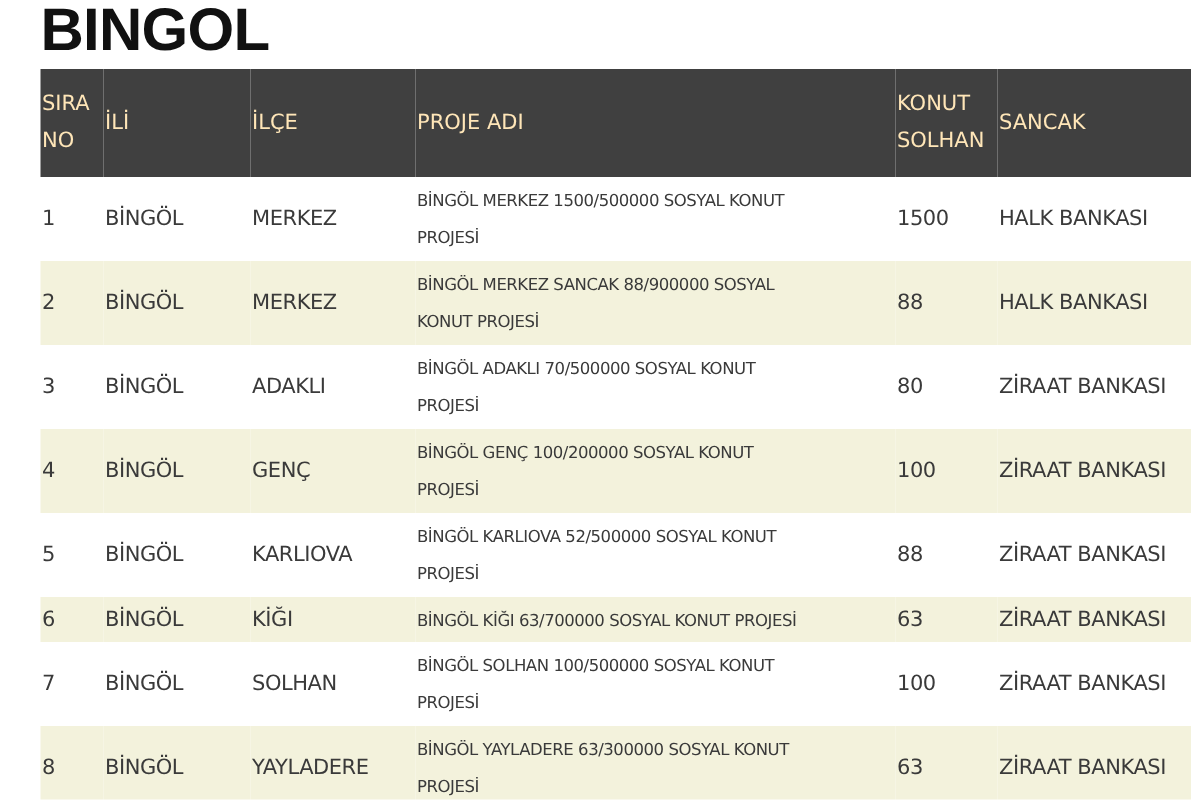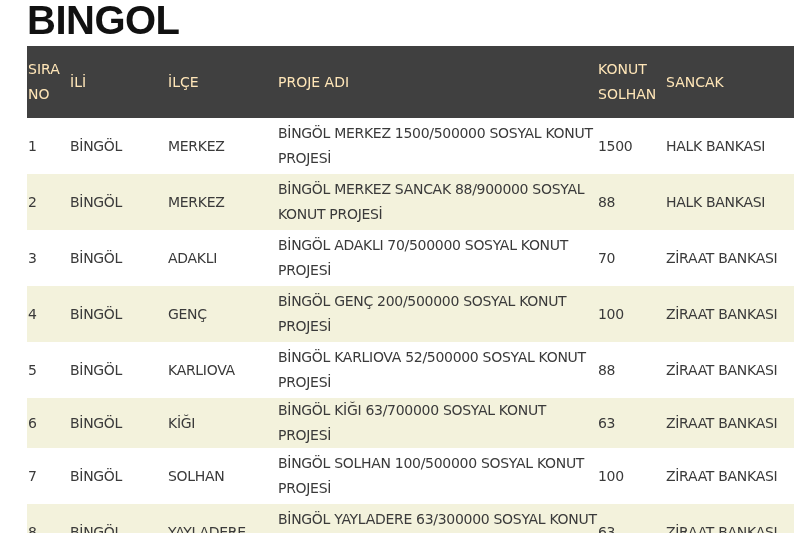--- a/index.html
+++ b/index.html
@@ -63,21 +63,21 @@
       background: #ffffff;
     }
     .h2 { height: 56px; }
     .h1 { height: 30px; }
     .c-no    { width: 42px; }
     .c-il    { width: 98px; }
     .c-ilce  { width: 110px; }
     .c-proje { width: 320px; }
     .c-konut { width: 68px; }
     .c-banka { width: auto; }
-    .proj { font-size: 14px; letter-spacing: -0.4px; margin-top: 12px; }
+    .proj { font-size: 11px; letter-spacing: -0.4px; margin-top: 12px; }
   </style>
 </head>
 <body>
 
 <h1 class="title">BINGOL</h1>
 
 <table class="tbl">
   <colgroup>
     <col class="c-no">
       <col class="c-il">
@@ -126,29 +126,29 @@
       <td>HALK BANKASI</td>
     </tr>
     <tr class="odd h2">
       <td>3</td>
       <td>BİNGÖL</td>
       <td>ADAKLI</td>
       <td class="proj">
         <div>BİNGÖL ADAKLI 70/500000 SOSYAL KONUT</div>
         <div>PROJESİ</div>
       </td>
-      <td>70</td>
+      <td>80</td>
       <td>ZİRAAT BANKASI</td>
     </tr>
     <tr class="even h2">
       <td>4</td>
       <td>BİNGÖL</td>
       <td>GENÇ</td>
       <td class="proj">
-        <div>BİNGÖL GENÇ 200/500000 SOSYAL KONUT</div>
+        <div>BİNGÖL GENÇ 100/200000 SOSYAL KONUT</div>
         <div>PROJESİ</div>
       </td>
       <td>100</td>
       <td>ZİRAAT BANKASI</td>
     </tr>
     <tr class="odd h2">
       <td>5</td>
       <td>BİNGÖL</td>
       <td>KARLIOVA</td>
       <td class="proj">

